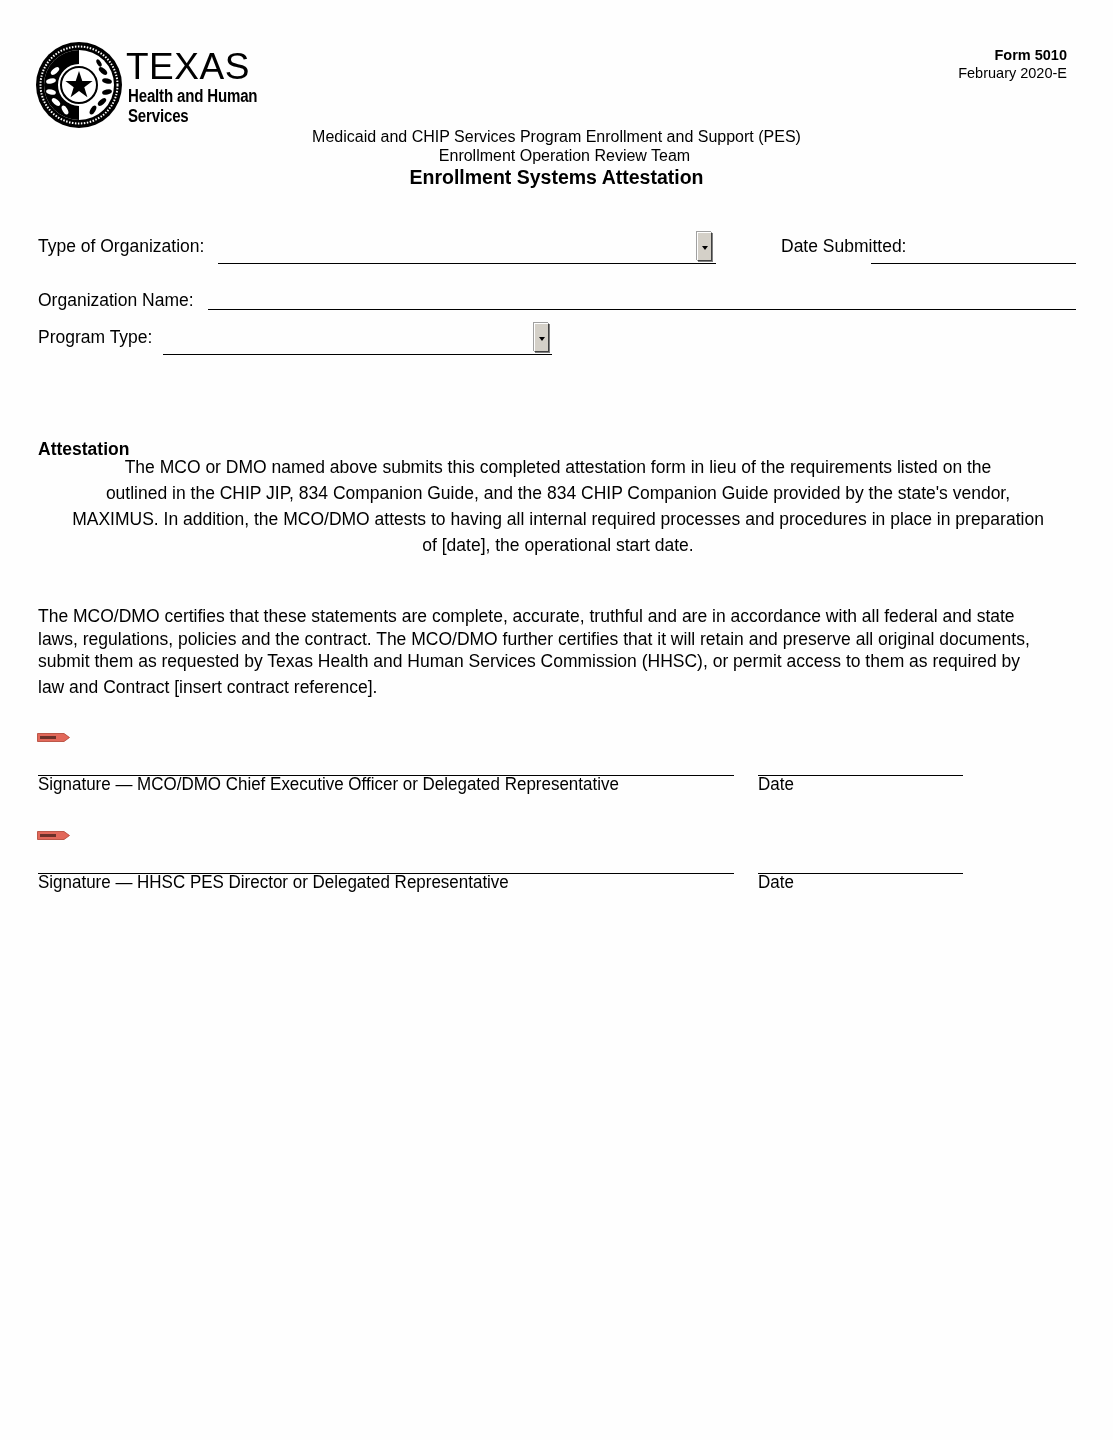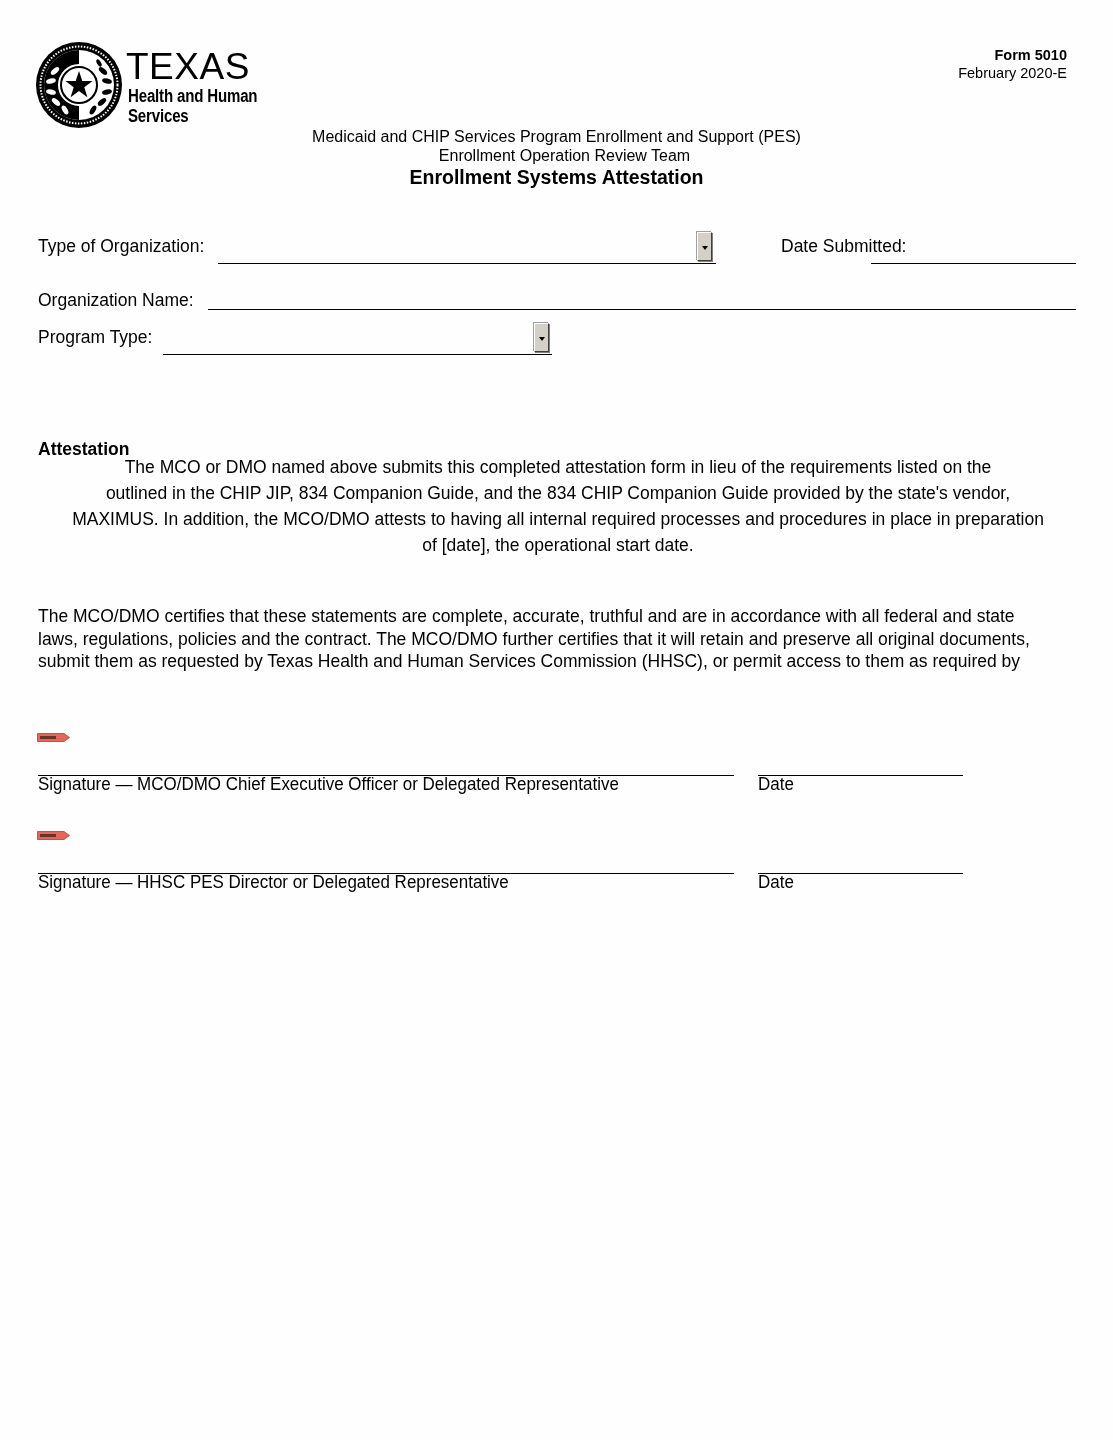--- a/index.html
+++ b/index.html
@@ -96,20 +96,21 @@
 <div class="abs para p1">
   <div>The MCO or DMO named above submits this completed attestation form in lieu of the requirements listed on the</div>
   <div>outlined in the CHIP JIP, 834 Companion Guide, and the 834 CHIP Companion Guide provided by the state's vendor,</div>
   <div>MAXIMUS. In addition, the MCO/DMO attests to having all internal required processes and procedures in place in preparation</div>
   <div>of [date], the operational start date.</div>
 </div>
 <div class="abs para p2">
   <div>The MCO/DMO certifies that these statements are complete, accurate, truthful and are in accordance with all federal and state</div>
   <div>laws, regulations, policies and the contract. The MCO/DMO further certifies that it will retain and preserve all original documents,</div>
   <div>submit them as requested by Texas Health and Human Services Commission (HHSC), or permit access to them as required by</div>
+  <div style="margin-top:3px;">law and Contract [insert contract reference].</div>
 </div>
 
 <svg class="sign-flag" style="left:37px; top:733px;" viewBox="0 0 33 9">
   <path d="M0.5 0.5 H27 L32.5 4.5 L27 8.5 H0.5 Z" fill="#e2685a" stroke="#b04030" stroke-width="0.8"></path>
   <rect x="3" y="3" width="16" height="3" fill="#3a1a14" opacity="0.7"></rect>
 </svg>
 <div class="line" style="left:38px; top:775px; width:696px;"></div>
 <div class="line" style="left:758px; top:775px; width:205px;"></div>
 <div class="abs sig-lbl" style="left:38px; top:774px;">Signature — MCO/DMO Chief Executive Officer or Delegated Representative</div>
 <div class="abs sig-lbl" style="left:758px; top:774px;">Date</div>

